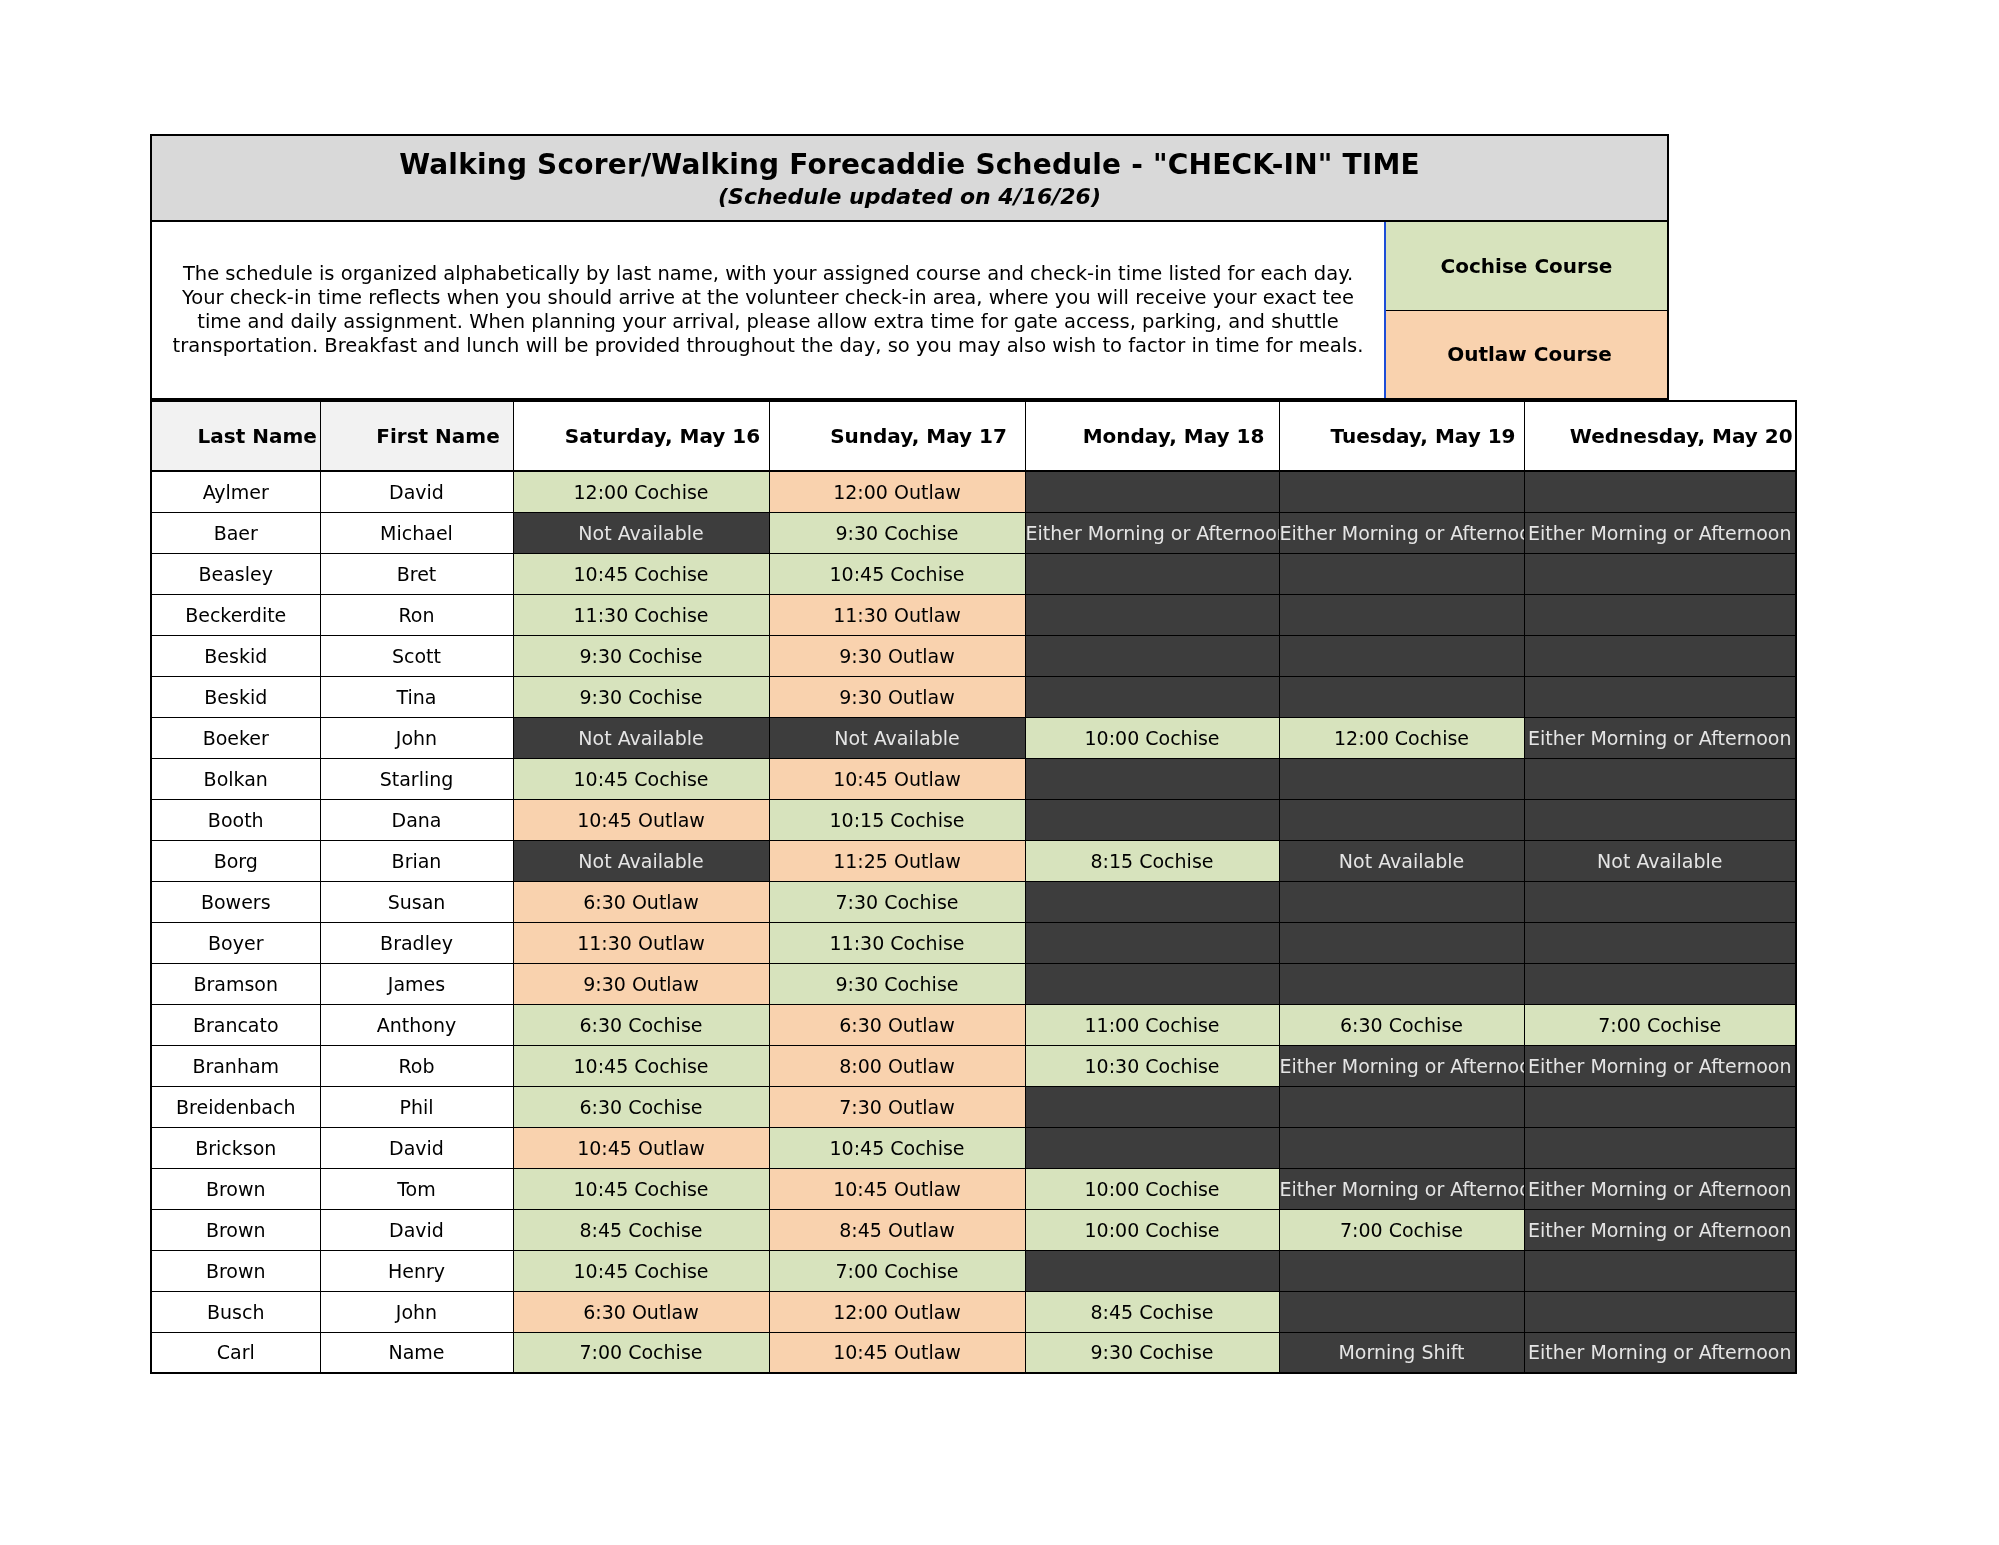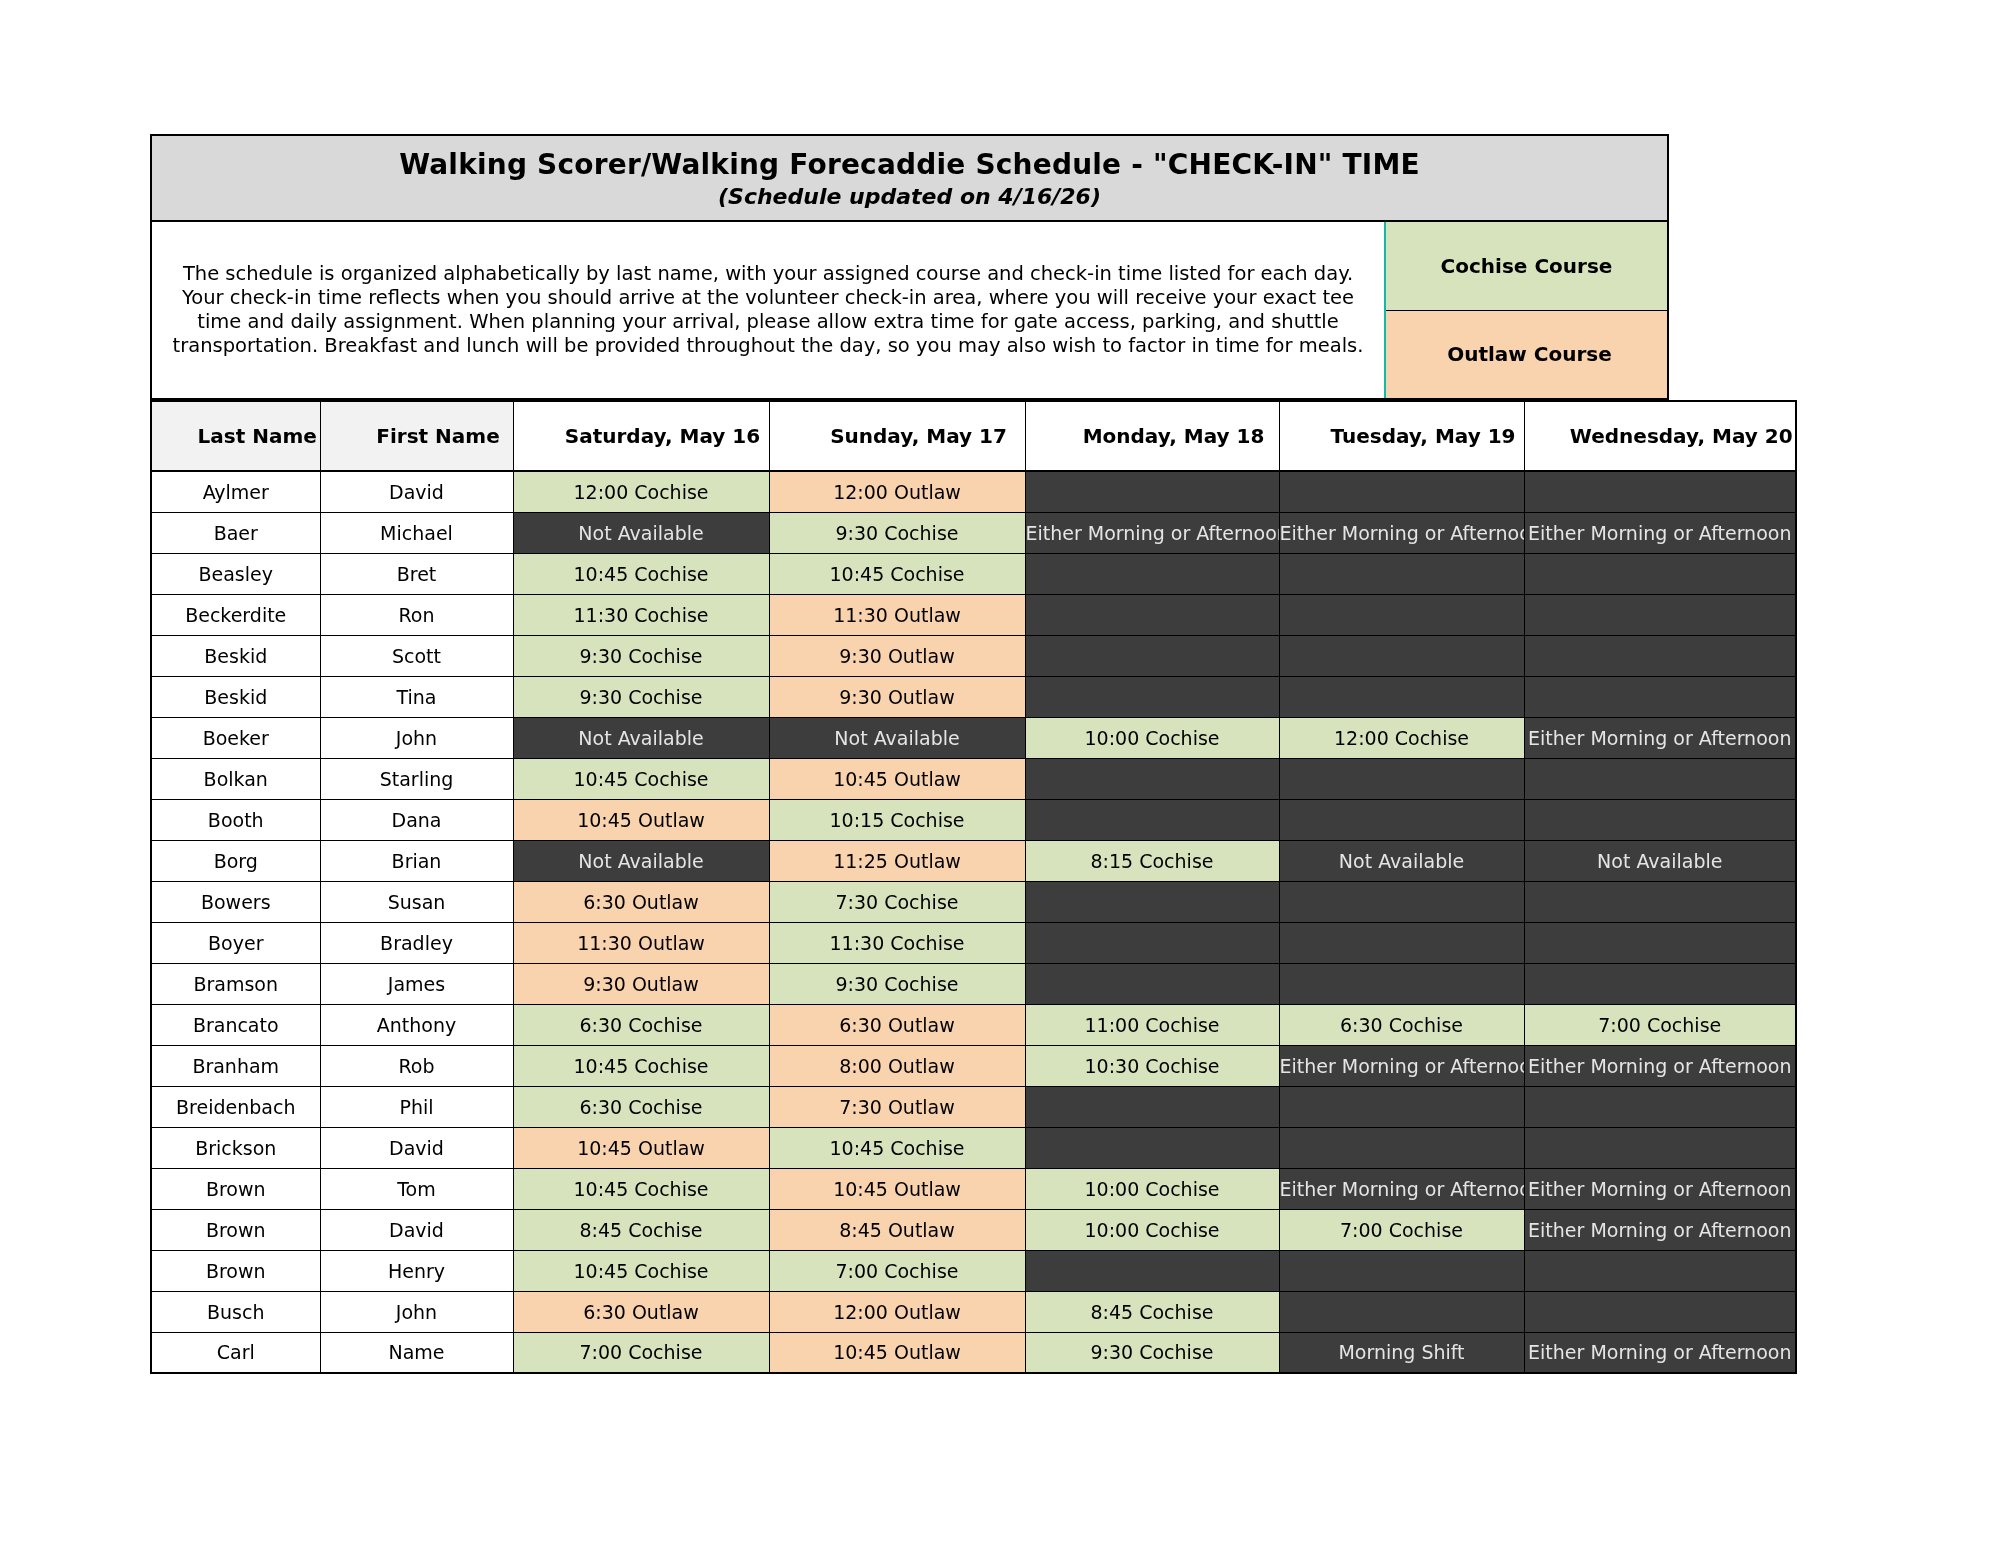--- a/index.html
+++ b/index.html
@@ -21,21 +21,21 @@
   .subtitle { font-size:22px; font-weight:bold; font-style:italic; margin-top:3px; }
 
   .info-row {
     box-sizing:border-box; display:flex; height:178px;
     border:2px solid #000; border-top:none; background:#fff;
   }
   .desc {
     flex:1; display:flex; align-items:center; justify-content:center;
     text-align:center; font-size:19.5px; line-height:1.24; padding:12px 14px;
   }
-  .legend { width:281px; border-left:2px solid #14b8a6; display:flex; flex-direction:column; }
+  .legend { width:281px; border-left:2px solid #1d4ed8; display:flex; flex-direction:column; }
   .legend-item {
     flex:1; display:flex; align-items:center; justify-content:center;
     font-weight:bold; font-size:20px;
   }
   .legend-item.cochise { background:var(--green); border-bottom:1px solid #000; }
   .legend-item.outlaw  { background:var(--orange);padding-left:6px; }
 
   table.schedule {
     border-collapse:collapse; table-layout:fixed; width:1645px;
     border:2px solid #000;

